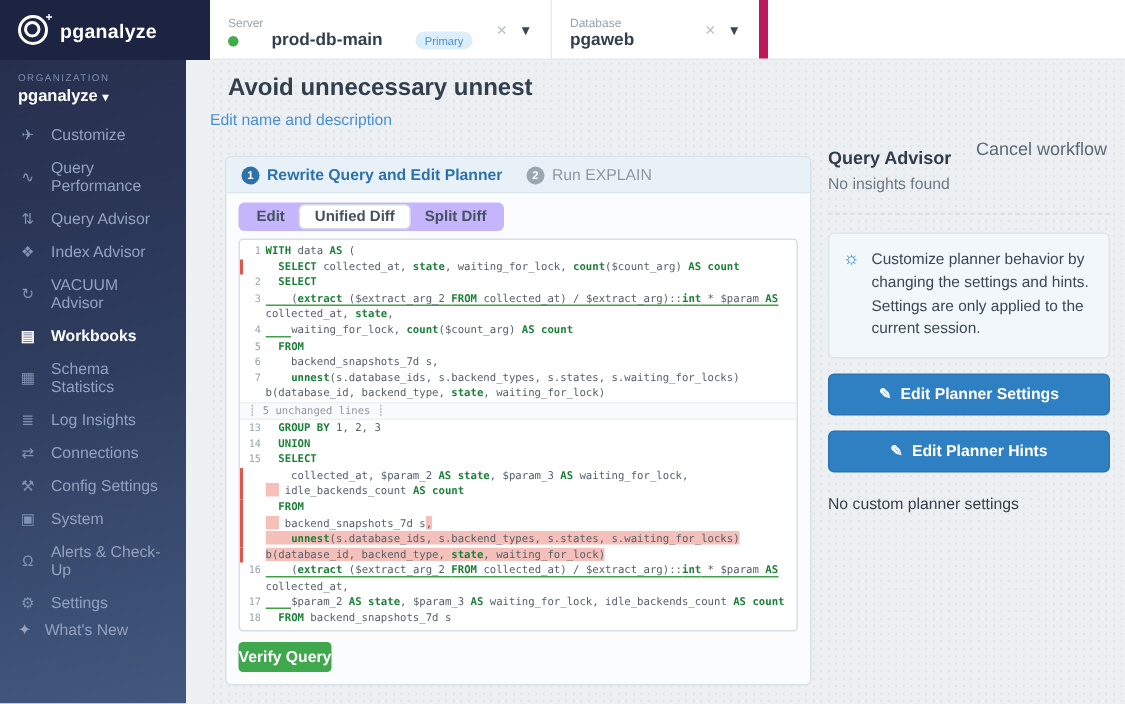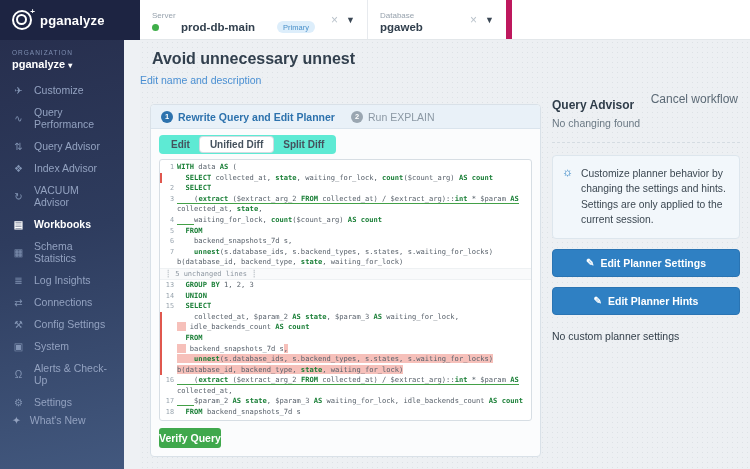--- a/index.html
+++ b/index.html
@@ -55,21 +55,21 @@
   
   .card { position:absolute; left:10px; top:64px; width:391px; background:#fbfcfd; border:1px solid #d9e1e8; border-radius:4px; }
   .steps { display:flex; align-items:center; gap:16px; height:24px; background:#e9f1f8; border-bottom:1px solid #dae4ed; border-radius:4px 4px 0 0; padding:0 10px; }
   .step { display:flex; align-items:center; gap:5px; font-size:10.5px; cursor:pointer; }
   .step-num { width:12px; height:12px; border-radius:50%; color:#fff; font-size:7.5px; font-weight:bold; display:flex; align-items:center; justify-content:center; }
   .step.on { color:#2d72ad; font-weight:bold; }
   .step.on .step-num { background:#2d72ad; }
   .step.off { color:#8b98a4; }
   .step.off .step-num { background:#9aa6b1; }
 
-  .tabs { display:inline-flex; background:#5eead4; border-radius:4px; padding:2px; margin:6px 8px 5px; }
+  .tabs { display:inline-flex; background:#c4b5fd; border-radius:4px; padding:2px; margin:6px 8px 5px; }
   .tab { padding:2px 10px; font-size:10px; font-weight:bold; color:#45515d; border-radius:3px; cursor:pointer; }
   .tab.on { background:#fff; box-shadow:0 0 0 1px #d3dbe2; }
 
   .codebox { margin:0 8px; background:#fff; border:1px solid #d7dee4; border-radius:3px; padding:2px 0; overflow:hidden; }
   .code-row { display:flex; height:10.6px; line-height:10.6px; border-left:2px solid transparent; }
   .code-row.del { border-left-color:#e0574e; }
   .gut { width:15px; flex:0 0 auto; text-align:right; padding-right:3px; font-family:"DejaVu Sans Mono", monospace; font-size:6.8px; color:#98a4ae; }
   .ctext { flex:1; font-family:"DejaVu Sans Mono", monospace; font-size:7.1px; white-space:pre; overflow:hidden; }
   .ck { color:#1a7f37; font-weight:bold; }
   .ci { color:#57606a; }
@@ -315,21 +315,21 @@
           <div class="code-row">
             <span class="gut">18</span>
             <span class="ctext"><span class="ci">  </span><span class="ck">FROM</span><span class="ci"> backend_snapshots_7d s</span></span>
           </div>
         </div>
       <button class="verify-btn">Verify Query</button>
     </div>
 
     <div class="advisor">
       <div class="adv-title">Query Advisor</div>
-      <div class="adv-status">No changing found</div>
+      <div class="adv-status">No insights found</div>
       <div class="adv-divider"></div>
       <div class="tip-box">
         <span class="bulb">☼</span>
         <span class="tip-text">Customize planner behavior by changing the settings and hints. Settings are only applied to the current session.</span>
       </div>
       <div id="planner-buttons">
           <button class="planner-btn">
             <span class="pi">✎</span>
             <span>Edit Planner Settings</span>
           </button>

